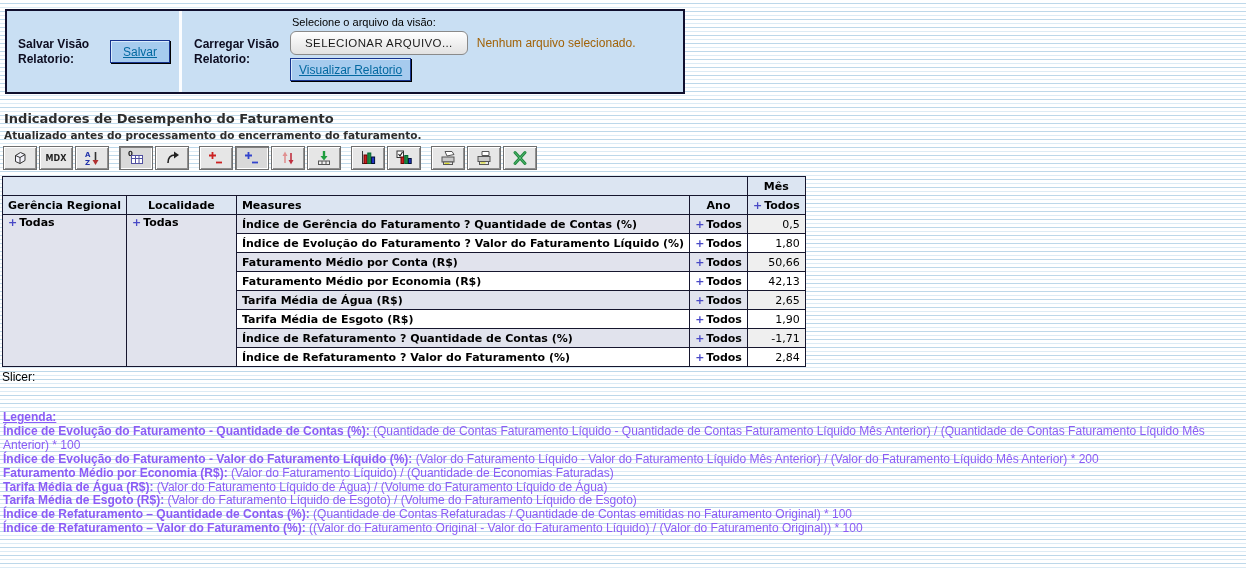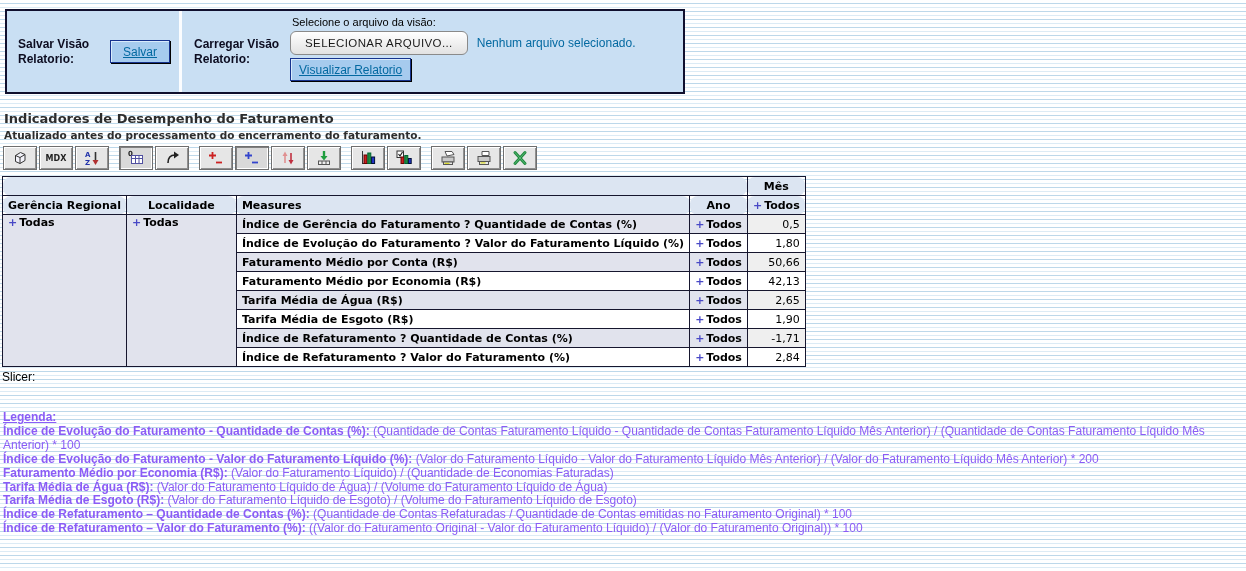--- a/index.html
+++ b/index.html
@@ -22,41 +22,41 @@
   .btn-blue { background:#a6cbee; border:1px solid #16338e; box-shadow:1px 1px 0 #000, inset 1px 1px 0 #d9ebfc;
     font-family:"Liberation Sans",sans-serif; font-size:12px; color:#0369a1; padding:2px 12px; height:23px; cursor:pointer;text-decoration:underline; }
   .tb-right { flex:1; display:flex; padding-left:12px; }
   .tb-right .tb-label { align-self:center; width:96px; }
   .file-col { display:flex; flex-direction:column; align-items:flex-start; padding-top:5px; }
   .file-prompt { font-size:11px; color:#000; margin:0 0 3px 2px; }
   .file-row { display:flex; align-items:center; }
   .file-btn { background:linear-gradient(#ffffff,#e2e2e2); border:1px solid #8a8a8a; border-radius:6px;
     font-family:"Liberation Sans",sans-serif; font-size:11.5px; letter-spacing:.4px; color:#1a1a1a;
     height:24px; padding:3px 14px; cursor:pointer; }
-  .file-status { font-size:12px; color:#0369a1; margin-left:9px; }
+  .file-status { font-size:12px; color:#a16207; margin-left:9px; }
   .view-btn { margin-top:3px; padding:2px 8px; }
   
   .rpt-title { margin:17px 0 0 4px; font-family:"DejaVu Sans",sans-serif; font-weight:bold;
     font-size:13px; color:#2d2d2d; }
   .rpt-subtitle { margin:3px 0 0 4px; font-family:"DejaVu Sans",sans-serif; font-weight:bold;
     font-size:10.5px; color:#2d2d2d; }
   
   .toolbar { margin:5px 0 0 3px; display:flex; align-items:center; }
   .tbtn { width:34px; height:24px; padding:0; margin-right:2px; background:#e6e6e6;
     border:1px solid #6f6f6f; box-shadow:inset 1px 1px 0 #ffffff, inset -1px -1px 0 #909090;
     display:flex; align-items:center; justify-content:center; cursor:pointer; }
   .tbtn.pressed { background:#d9d9d9; box-shadow:inset 1px 1px 0 #808080, inset -1px -1px 0 #ffffff; }
   .tbtn svg { display:block; }
   .gap { width:8px; }
   .mdx-txt { font-family:"DejaVu Sans",sans-serif; font-size:8px; font-weight:bold; color:#222; }
   
   table.pivot { border-collapse:collapse; margin:6px 0 0 2px; font-family:"DejaVu Sans",sans-serif; }
   table.pivot td, table.pivot th { border:1px solid #16162e; height:19px; font-size:11px;
     padding:1px 5px; white-space:nowrap; color:#000; }
-  .th { background:#dce5f2; font-weight:bold; text-align:center;border-radius:8px; }
+  .th { background:#dce5f2; font-weight:bold; text-align:center; }
   .th-left { text-align:left; }
   .member-cell { background:#e1e3ed; font-weight:bold; vertical-align:top; text-align:left; min-width:110px; }
   .measure-cell { font-weight:bold; text-align:left; }
   .ano-cell { font-weight:bold; text-align:left; }
   .value-cell { text-align:right; font-weight:normal; min-width:44px; }
   .hodd { background:#e1e3ed; } .heven { background:#ffffff; }
   .codd { background:#efefef; } .ceven { background:#ffffff; }
   .plus { color:#4848c6; font-weight:bold; margin-right:2px; cursor:pointer; }
   
   .slicer { margin:3px 0 0 2px; font-size:12px; color:#000; }

